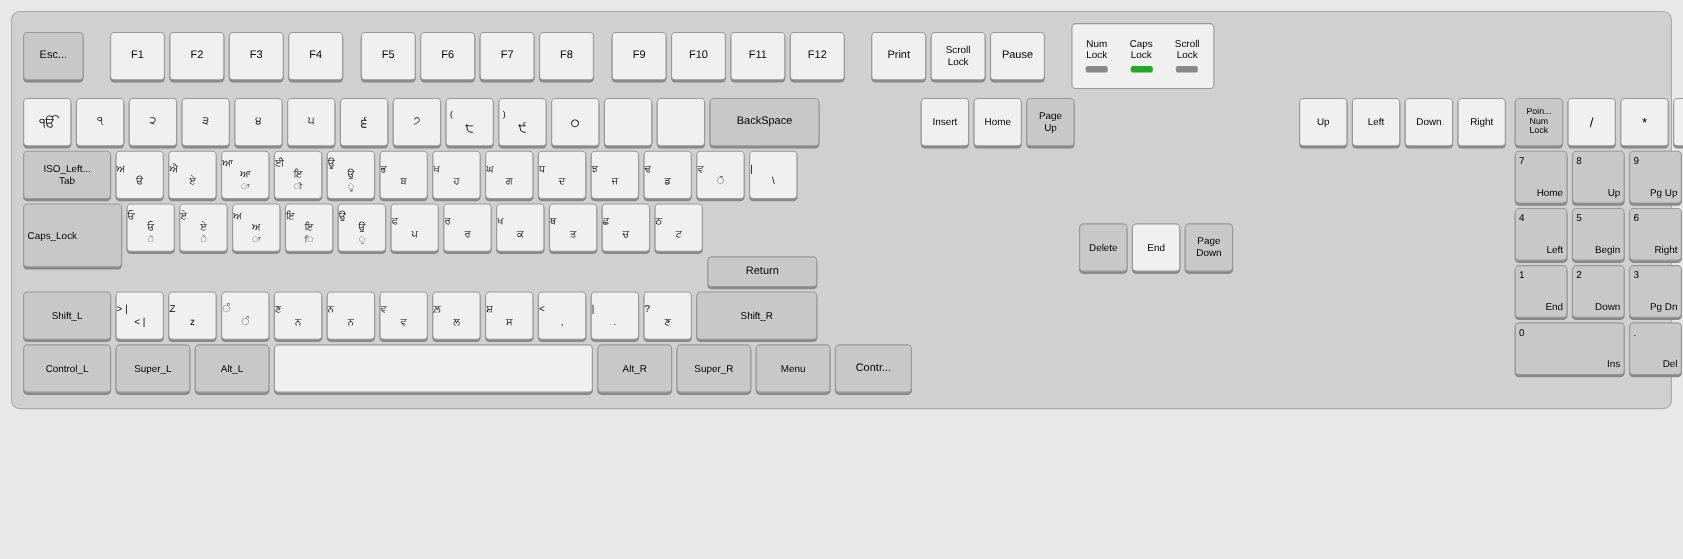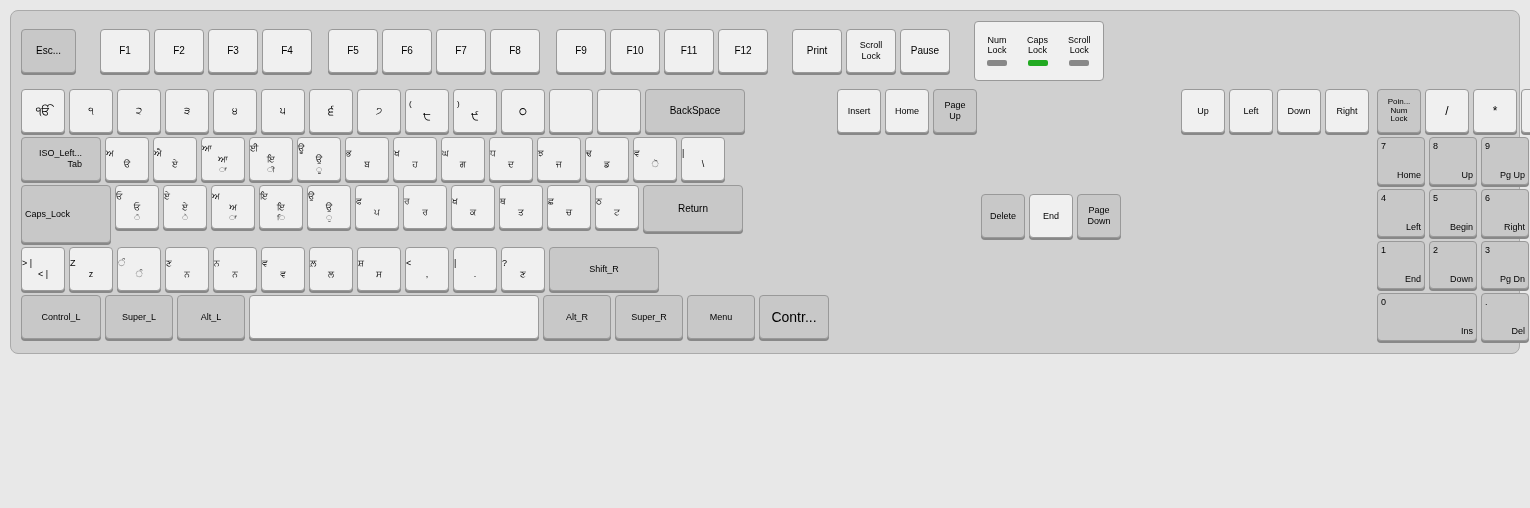--- a/index.html
+++ b/index.html
@@ -56,21 +56,21 @@
       align-items: center;
     }
 
     
     .w-unit { width: 44px; height: 44px; }
     .w-esc { width: 55px; height: 44px; }
     .w-fn { width: 50px; height: 44px; }
     .w-backspace { width: 100px; height: 44px; }
     .w-tab { width: 80px; height: 44px; }
     .w-caps { width: 90px; height: 58px; }
-    .w-return { width: 100px; height: 47px; }
+    .w-return { width: 100px; height: 28px; margin-top: 48px; }
     .w-shiftl { width: 80px; height: 44px; }
     .w-shiftr { width: 110px; height: 44px; }
     .w-ctrl { width: 80px; height: 44px; }
     .w-super { width: 68px; height: 44px; }
     .w-alt { width: 68px; height: 44px; }
     .w-space { width: 290px; height: 44px; }
     .w-menu { width: 68px; height: 44px; }
     .w-contr { width: 70px; height: 44px; }
 
     .indicator {
@@ -174,21 +174,21 @@
           <span style="font-size:8px;align-self:flex-start;padding-left:3px;">)</span>
           <span style="font-size:12px;">੯</span>
         </div>
         <div class="key w-unit" style="font-size:12px;">੦</div>
         <div class="key w-unit"></div>
         <div class="key w-unit"></div>
         <div class="key w-backspace gray">BackSpace</div>
       </div>
 
       <div class="row">
-        <div class="key w-tab gray" style="font-size:9px;align-items:flex-end;padding:18px;">
+        <div class="key w-tab gray" style="font-size:9px;align-items:center;padding:18px;">
           <span>ISO_Left...</span>
           <span>Tab</span>
         </div>
         <div class="key w-unit">
           <span style="font-size:9px;align-self:flex-start;">ਅ</span>
           <span style="font-size:9px;">ੳ</span>
         </div>
         <div class="key w-unit">
           <span style="font-size:9px;align-self:flex-start;">ਐ</span>
           <span style="font-size:9px;">ਏ</span>
@@ -282,20 +282,21 @@
           <span style="font-size:9px;">ਚ</span>
         </div>
         <div class="key w-unit">
           <span style="font-size:9px;align-self:flex-start;">ਠ</span>
           <span style="font-size:9px;">ਟ</span>
         </div>
         <div class="key w-return gray">Return</div>
       </div>
 
       <div class="row">
+        <div class="key w-shiftl gray" style="font-size:9px;">Shift_L</div>
         <div class="key w-unit">
           <span style="font-size:9px;align-self:flex-start;">&gt; |</span>
           <span style="font-size:9px;">&lt; |</span>
         </div>
         <div class="key w-unit">
           <span style="font-size:9px;align-self:flex-start;">Z</span>
           <span style="font-size:9px;">z</span>
         </div>
         <div class="key w-unit">
           <span style="font-size:9px;align-self:flex-start;">◌ੰ</span>
@@ -337,21 +338,21 @@
       </div>
 
       <div class="row">
         <div class="key w-ctrl gray" style="font-size:9px;">Control_L</div>
         <div class="key w-super gray" style="font-size:9px;">Super_L</div>
         <div class="key w-alt gray" style="font-size:9px;">Alt_L</div>
         <div class="key w-space"></div>
         <div class="key w-alt gray" style="font-size:9px;">Alt_R</div>
         <div class="key w-super gray" style="font-size:9px;">Super_R</div>
         <div class="key w-menu gray" style="font-size:9px;">Menu</div>
-        <div class="key w-contr gray" style="font-size:14px;">Contr...</div>
+        <div class="key w-contr gray" style="font-size:10px;">Contr...</div>
       </div>
     </div>
 
     <div class="right-section">
         <div style="display: flex; flex-direction: row; gap: 4px;">
           <div style="display: flex; gap: 4px;">
             <div class="key w-unit" style="font-size: 9px;">Insert</div>
             <div class="key w-unit" style="font-size: 9px;">Home</div>
             <div class="key w-unit gray" style="font-size: 9px;">Page<br>Up</div>
           </div>

